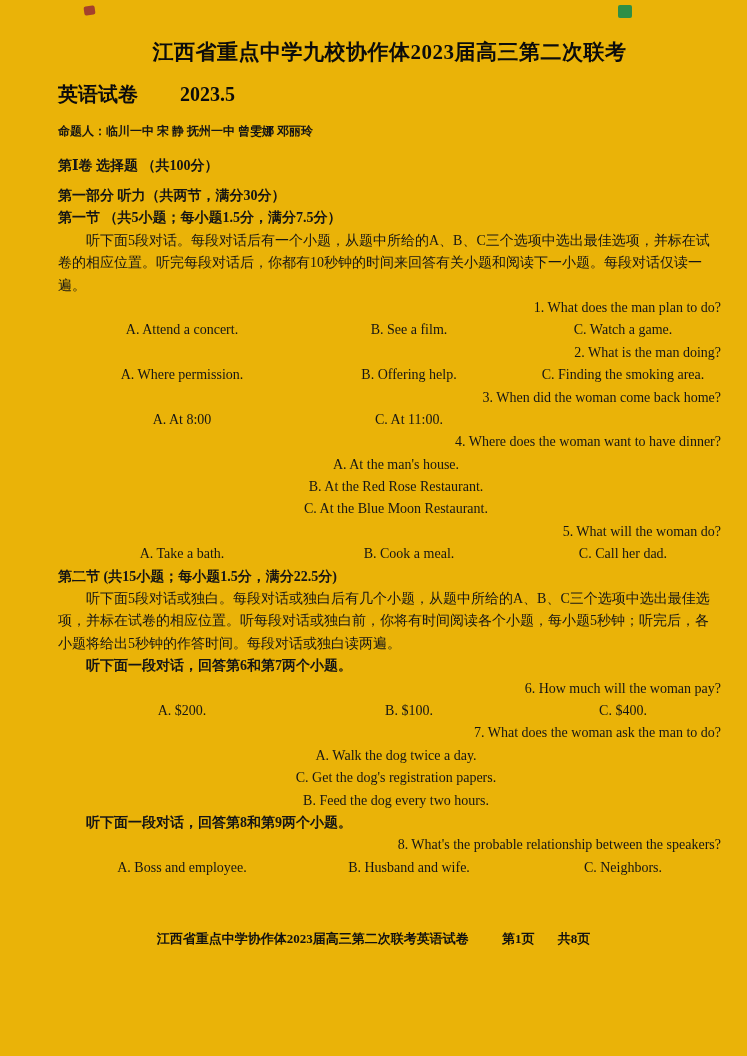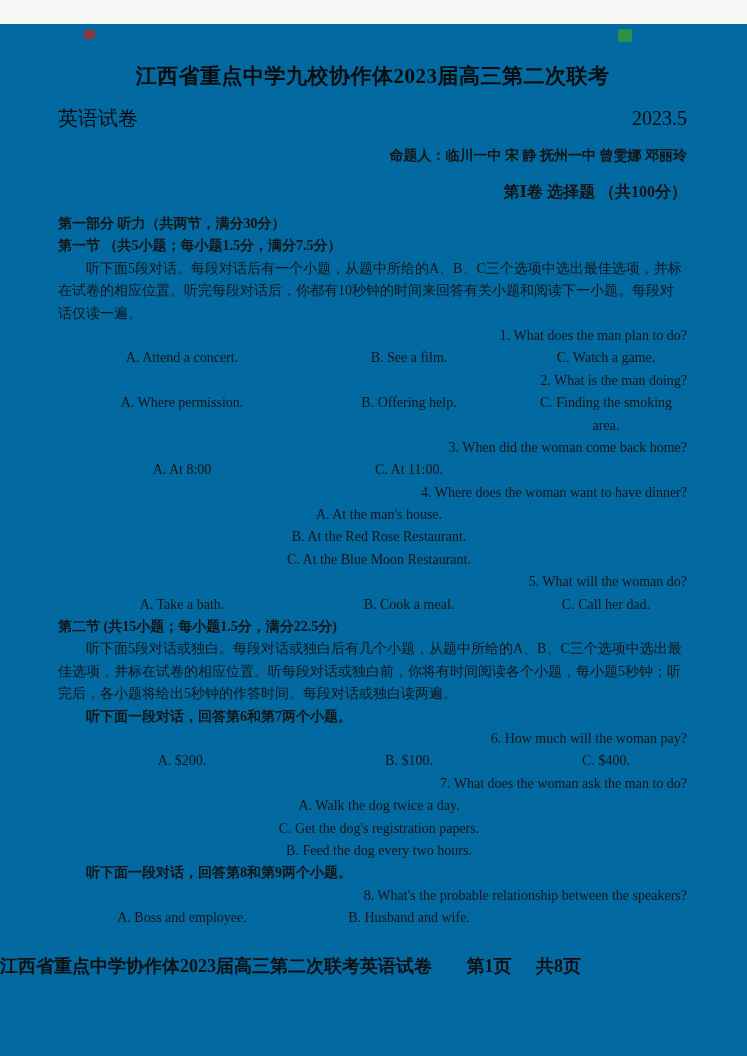--- a/index.html
+++ b/index.html
@@ -6,65 +6,64 @@
   html, body { width: 747px; height: 1056px; overflow: hidden; }
   body {
     background: #f6f6f4;
     font-family: "Liberation Serif", "DejaVu Serif", serif;
     color: #151515;
     position: relative;
   }
   .page {
     position: absolute;
     inset: 0;
-    background: #0369a1;
-    padding: 26px 60px 0 58px;
-    margin-top: 24px;
+    background: #eab308;
+    padding: 26px 26px 0 58px;
   }
   
   .mark { position: absolute; }
   .mark.red-spot {
     left: 84px; top: 6px; width: 11px; height: 9px;
     background: #9c3431; transform: rotate(-8deg); border-radius: 2px;
     opacity: .9;
   }
   .mark.green-square {
     left: 618px; top: 5px; width: 14px; height: 13px;
     background: #2f8f46; border-radius: 2px;
   }
   .title {
     text-align: center; font-weight: bold; font-size: 21px;
     letter-spacing: .5px; margin-top: 12px; color: #0c0c0c;
   }
   .subtitle {
-    display: flex; justify-content: space-between; align-items: baseline;
-    gap: 30px; font-weight: normal; font-size: 20px; margin-top: 15px; color: #0c0c0c;
+    display: flex; justify-content: flex-start; align-items: baseline;
+    gap: 42px; font-weight: bold; font-size: 20px; margin-top: 15px; color: #0c0c0c;
   }
   .authors {
-    text-align: right; font-weight: bold; font-size: 14px; margin-top: 15px;
+    text-align: left; font-weight: bold; font-size: 12px; margin-top: 15px;
   }
   .volume {
-    text-align: right; font-weight: bold; font-size: 16px; margin-top: 17px;
+    text-align: left; font-weight: bold; font-size: 14px; margin-top: 17px;
   }
   .content { margin-top: 10px; }
   .blk { font-size: 14px; line-height: 1.6; }
   .blk.heading { font-weight: bold; }
   .blk.para { text-indent: 2em; font-weight: 400; }
   .blk.prompt { text-indent: 2em; font-weight: 600; }
   .question .stem { padding-left: 0; text-align: right; }
   .options.row {
     display: grid;
     grid-template-columns: 222px 232px auto;
     padding-left: 13px;
   }
   .options.stacked { padding-left: 13px; }
   .option { line-height: 1.6; text-align: center; }
   .footer {
     position: absolute; left: 0; right: 0; top: 930px;
-    font-weight: bold; font-size: 18px; color: #101010;
+    text-align: center; font-weight: bold; font-size: 13px; color: #101010;
   }
   .footer span { display: inline-block; }
   .footer .gap-lg { margin-left: 30px; }
   .footer .gap-sm { margin-left: 20px; }
 </style>
 </head>
 <body>
 
 <div class="page">
 
@@ -143,20 +142,21 @@
           <div class="option">C. Get the dog's registration papers.</div>
           <div class="option">B. Feed the dog every two hours.</div>
         </div>
       </div>
       <div class="blk prompt">听下面一段对话，回答第8和第9两个小题。</div>
       <div class="blk question">
         <div class="stem">8. What's the probable relationship between the speakers?</div>
         <div class="options row">
           <div class="option">A. Boss and employee.</div>
           <div class="option">B. Husband and wife.</div>
+          <div class="option">C. Neighbors.</div>
         </div>
       </div>
     </div>
 
   <div class="footer">
     <span>江西省重点中学协作体2023届高三第二次联考英语试卷</span>
     <span class="gap-lg">第1页</span>
     <span class="gap-sm">共8页</span>
   </div>
 

